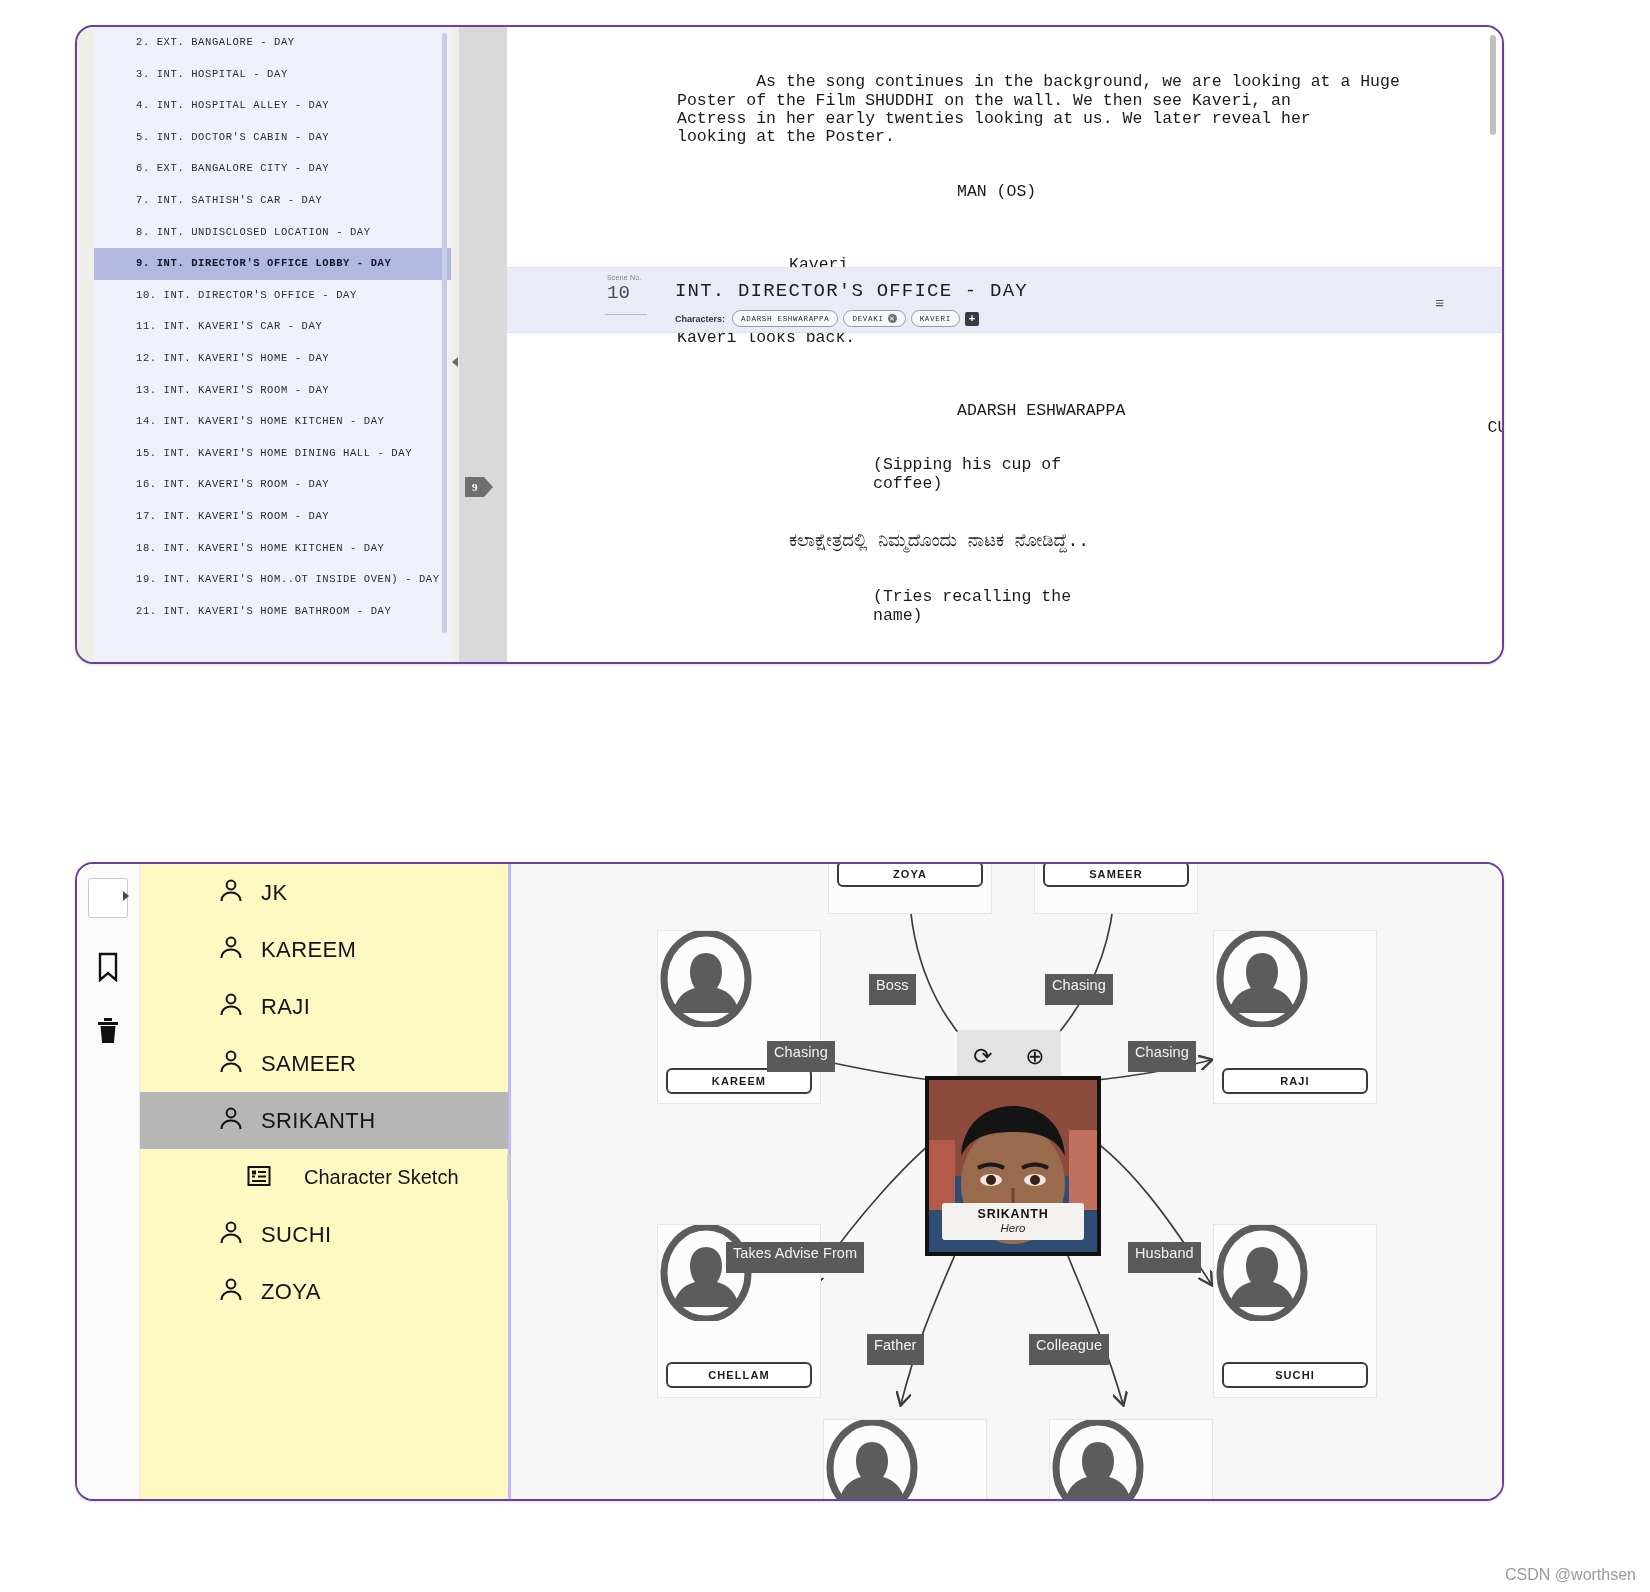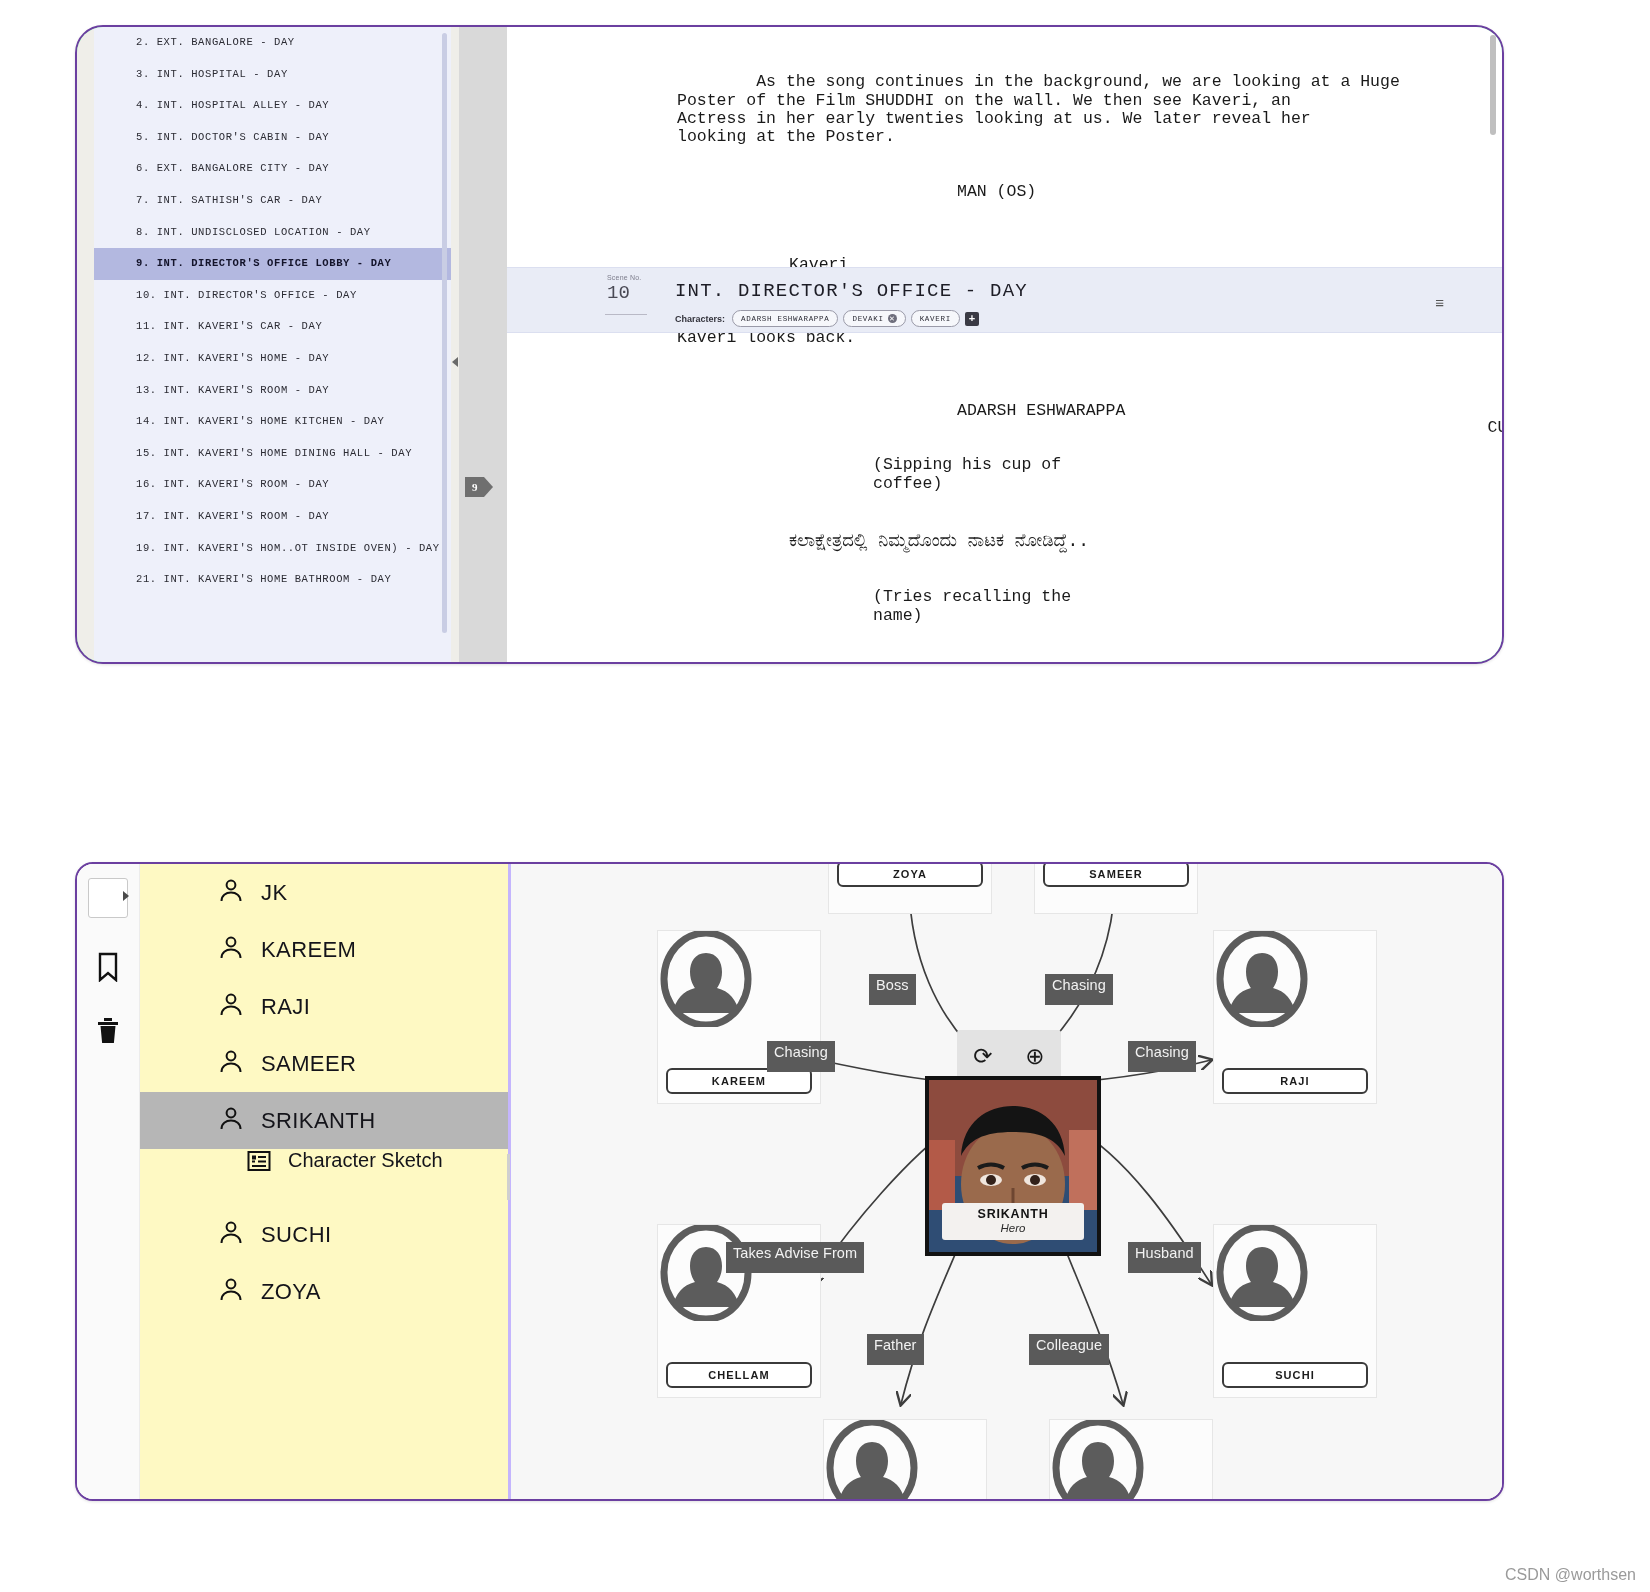--- a/index.html
+++ b/index.html
@@ -1,21 +1,21 @@
 <!DOCTYPE html>
 <html><head>
 <meta charset="utf-8">
 <style>
   html,body{margin:0;padding:0;background:#ffffff;}
   body{width:1650px;height:1592px;position:relative;font-family:"Liberation Sans",sans-serif;overflow:hidden;}
 
   
   #panel-script{
     position:absolute;left:75px;top:25px;width:1425px;height:635px;
-    border:2px solid #6b3fa0;border-radius:28px;background:#86efac;overflow:hidden;
+    border:2px solid #6b3fa0;border-radius:18px;background:#86efac;overflow:hidden;
     box-shadow:0 1px 3px rgba(0,0,0,.12);
   }
   #script-inner{position:absolute;inset:0;display:flex;}
 
   .scene-rail{width:17px;background:#efeee9;flex:none;}
   .scene-list{
     width:357px;flex:none;background:#eef0fa;position:relative;overflow:hidden;
     font-family:"Liberation Mono","DejaVu Sans Mono",monospace;
   }
   .scene-item{
@@ -105,21 +105,21 @@
   .rail-arrow{
     position:absolute;left:46px;top:27px;width:0;height:0;
     border-top:5px solid transparent;border-bottom:5px solid transparent;border-left:6px solid #4a4a4a;
   }
   .tool-ico{width:28px;height:30px;display:flex;align-items:center;justify-content:center;}
 
   .char-panel{width:368px;flex:none;background:#fef9c3;border-right:3px solid #c4b5fd;position:relative;}
   .char-item{height:57px;display:flex;align-items:center;padding-left:78px;gap:17px;}
   .char-item.selected{background:#b6b6b6;}
   .char-name{font-size:22px;letter-spacing:.4px;color:#14141a;}
-  .char-sub{height:57px;display:flex;align-items:flex-start;padding-left:107px;gap:17px;}
+  .char-sub{height:57px;display:flex;align-items:center;padding-left:107px;gap:33px;}
   .char-sub-name{font-size:20px;color:#14141a;}
   .char-scroll{position:absolute;right:-2px;top:290px;width:3px;height:46px;background:#cfcfcf;}
 
   .canvas{flex:1;background:#f7f7f7;position:relative;overflow:hidden;}
   .canvas svg{position:absolute;left:0;top:0;}
 
   .node{
     position:absolute;background:#fcfcfc;border:1px solid #e6e6e6;width:162px;height:160px;
     display:flex;flex-direction:column;align-items:center;justify-content:flex-start;padding-top:12px;
   }
@@ -178,20 +178,21 @@
         <div class="scene-item">8. INT. UNDISCLOSED LOCATION - DAY</div>
         <div class="scene-item active">9. INT. DIRECTOR'S OFFICE LOBBY - DAY</div>
         <div class="scene-item">10. INT. DIRECTOR'S OFFICE - DAY</div>
         <div class="scene-item">11. INT. KAVERI'S CAR - DAY</div>
         <div class="scene-item">12. INT. KAVERI'S HOME - DAY</div>
         <div class="scene-item">13. INT. KAVERI'S ROOM - DAY</div>
         <div class="scene-item">14. INT. KAVERI'S HOME KITCHEN - DAY</div>
         <div class="scene-item">15. INT. KAVERI'S HOME DINING HALL - DAY</div>
         <div class="scene-item">16. INT. KAVERI'S ROOM - DAY</div>
         <div class="scene-item">17. INT. KAVERI'S ROOM - DAY</div>
+        <div class="scene-item">18. INT. KAVERI'S HOME KITCHEN - DAY</div>
         <div class="scene-item">19. INT. KAVERI'S HOM..OT INSIDE OVEN) - DAY</div>
         <div class="scene-item">21. INT. KAVERI'S HOME BATHROOM - DAY</div>
       </div>
 
     <div class="list-gutter">
       <div class="collapse-arrow"></div>
     </div>
 
     <div class="mid-gutter">
       <div class="scene-badge">9</div>

